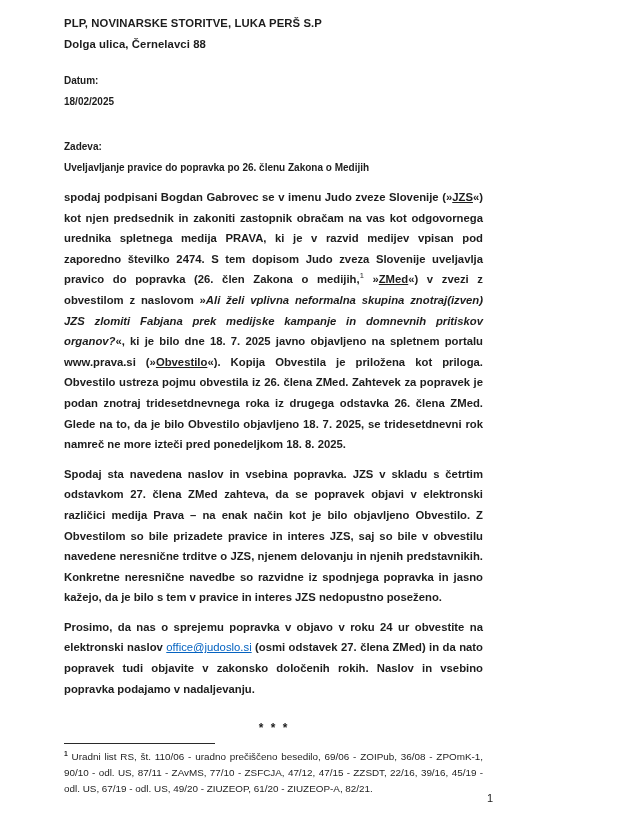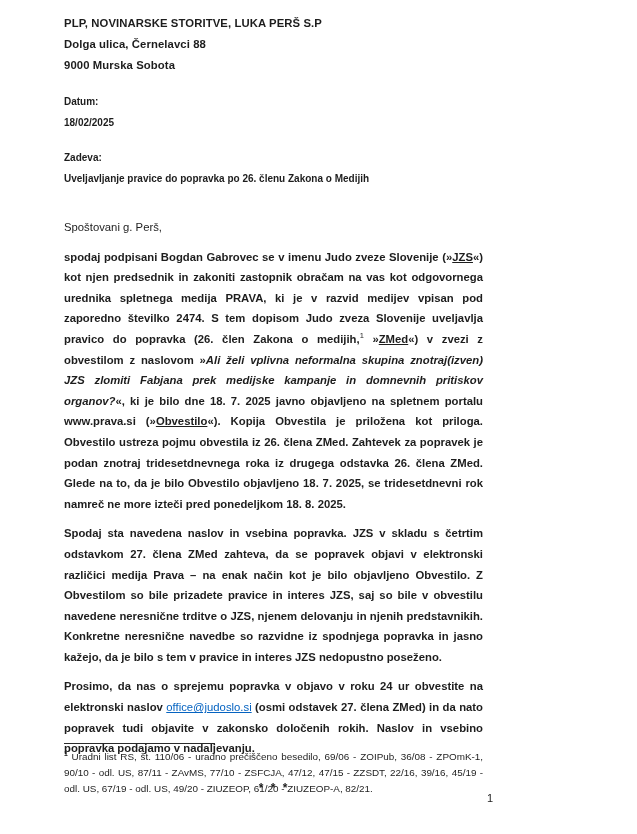--- a/index.html
+++ b/index.html
@@ -16,21 +16,21 @@
 
   .letterhead-line {
     font-weight:bold;
     font-size:11.3px;
     line-height:21px;
     letter-spacing:.1px;
   }
 
   .meta-row { display:flex; font-weight:bold; font-size:10px; line-height:21px;flex-direction:column; }
   .meta-row.datum { margin-top:15px; }
-  .meta-row.zadeva { margin-top:14px; }
+  .meta-row.zadeva { margin-top:24px; }
   .meta-label { width:48px; flex-shrink:0; }
 
   .salutation { margin-top:28px; font-size:11.3px; line-height:20.6px; }
 
   .para {
     margin-top:9px;
     font-size:11.3px;
     line-height:20.6px;
     text-align:justify;
   }
@@ -84,34 +84,32 @@
 </style>
 </head>
 <body>
 
 <div class="page">
   <div class="content">
 
     <div class="letterhead">
       <div class="letterhead-line">PLP, NOVINARSKE STORITVE, LUKA PERŠ S.P</div>
       <div class="letterhead-line">Dolga ulica, Černelavci 88</div>
-      <div class="letterhead-line">9000 Murska Sobota</div>
     </div>
 
     <div class="meta-row datum">
       <span class="meta-label">Datum:</span>
       <span>18/02/2025</span>
     </div>
 
     <div class="meta-row zadeva">
       <span class="meta-label">Zadeva:</span>
       <span>Uveljavljanje pravice do popravka po 26. členu Zakona o Medijih</span>
     </div>
 
-    <div class="salutation">Spoštovani g. Perš,</div>
 
     <div>
       <p class="para"><span class="run-normal">spodaj podpisani Bogdan Gabrovec se v imenu Judo zveze Slovenije (»</span><span class="run-bold">JZS</span><span class="run-normal">«) kot njen predsednik in zakoniti zastopnik obračam na vas kot odgovornega urednika spletnega medija PRAVA, ki je v razvid medijev vpisan pod zaporedno številko 2474. S tem dopisom Judo zveza Slovenije uveljavlja pravico do popravka (26. člen Zakona o medijih,</span><sup class="run-sup">1</sup><span class="run-normal"> »</span><span class="run-bold">ZMed</span><span class="run-normal">«) v zvezi z obvestilom z naslovom »</span><span class="run-bolditalic">Ali želi vplivna neformalna skupina znotraj(izven) JZS zlomiti Fabjana prek medijske kampanje in domnevnih pritiskov organov?</span><span class="run-normal">«, ki je bilo dne 18. 7. 2025 javno objavljeno na spletnem portalu www.prava.si (»</span><span class="run-bold">Obvestilo</span><span class="run-normal">«). Kopija Obvestila je priložena kot priloga. Obvestilo ustreza pojmu obvestila iz 26. člena ZMed. Zahtevek za popravek je podan znotraj tridesetdnevnega roka iz drugega odstavka 26. člena ZMed. Glede na to, da je bilo Obvestilo objavljeno 18. 7. 2025, se tridesetdnevni rok namreč ne more izteči pred ponedeljkom 18. 8. 2025.</span></p>
       <p class="para"><span class="run-normal">Spodaj sta navedena naslov in vsebina popravka. JZS v skladu s četrtim odstavkom 27. člena ZMed zahteva, da se popravek objavi v elektronski različici medija Prava – na enak način kot je bilo objavljeno Obvestilo. Z Obvestilom so bile prizadete pravice in interes JZS, saj so bile v obvestilu navedene neresnične trditve o JZS, njenem delovanju in njenih predstavnikih. Konkretne neresnične navedbe so razvidne iz spodnjega popravka in jasno kažejo, da je bilo s tem v pravice in interes JZS nedopustno poseženo.</span></p>
       <p class="para"><span class="run-normal">Prosimo, da nas o sprejemu popravka v objavo v roku 24 ur obvestite na elektronski naslov </span><a class="run-link">office@judoslo.si</a><span class="run-normal"> (osmi odstavek 27. člena ZMed) in da nato popravek tudi objavite v zakonsko določenih rokih. Naslov in vsebino popravka podajamo v nadaljevanju.</span></p>
     </div>
 
     <div class="separator">* * *</div>
 
   </div>

